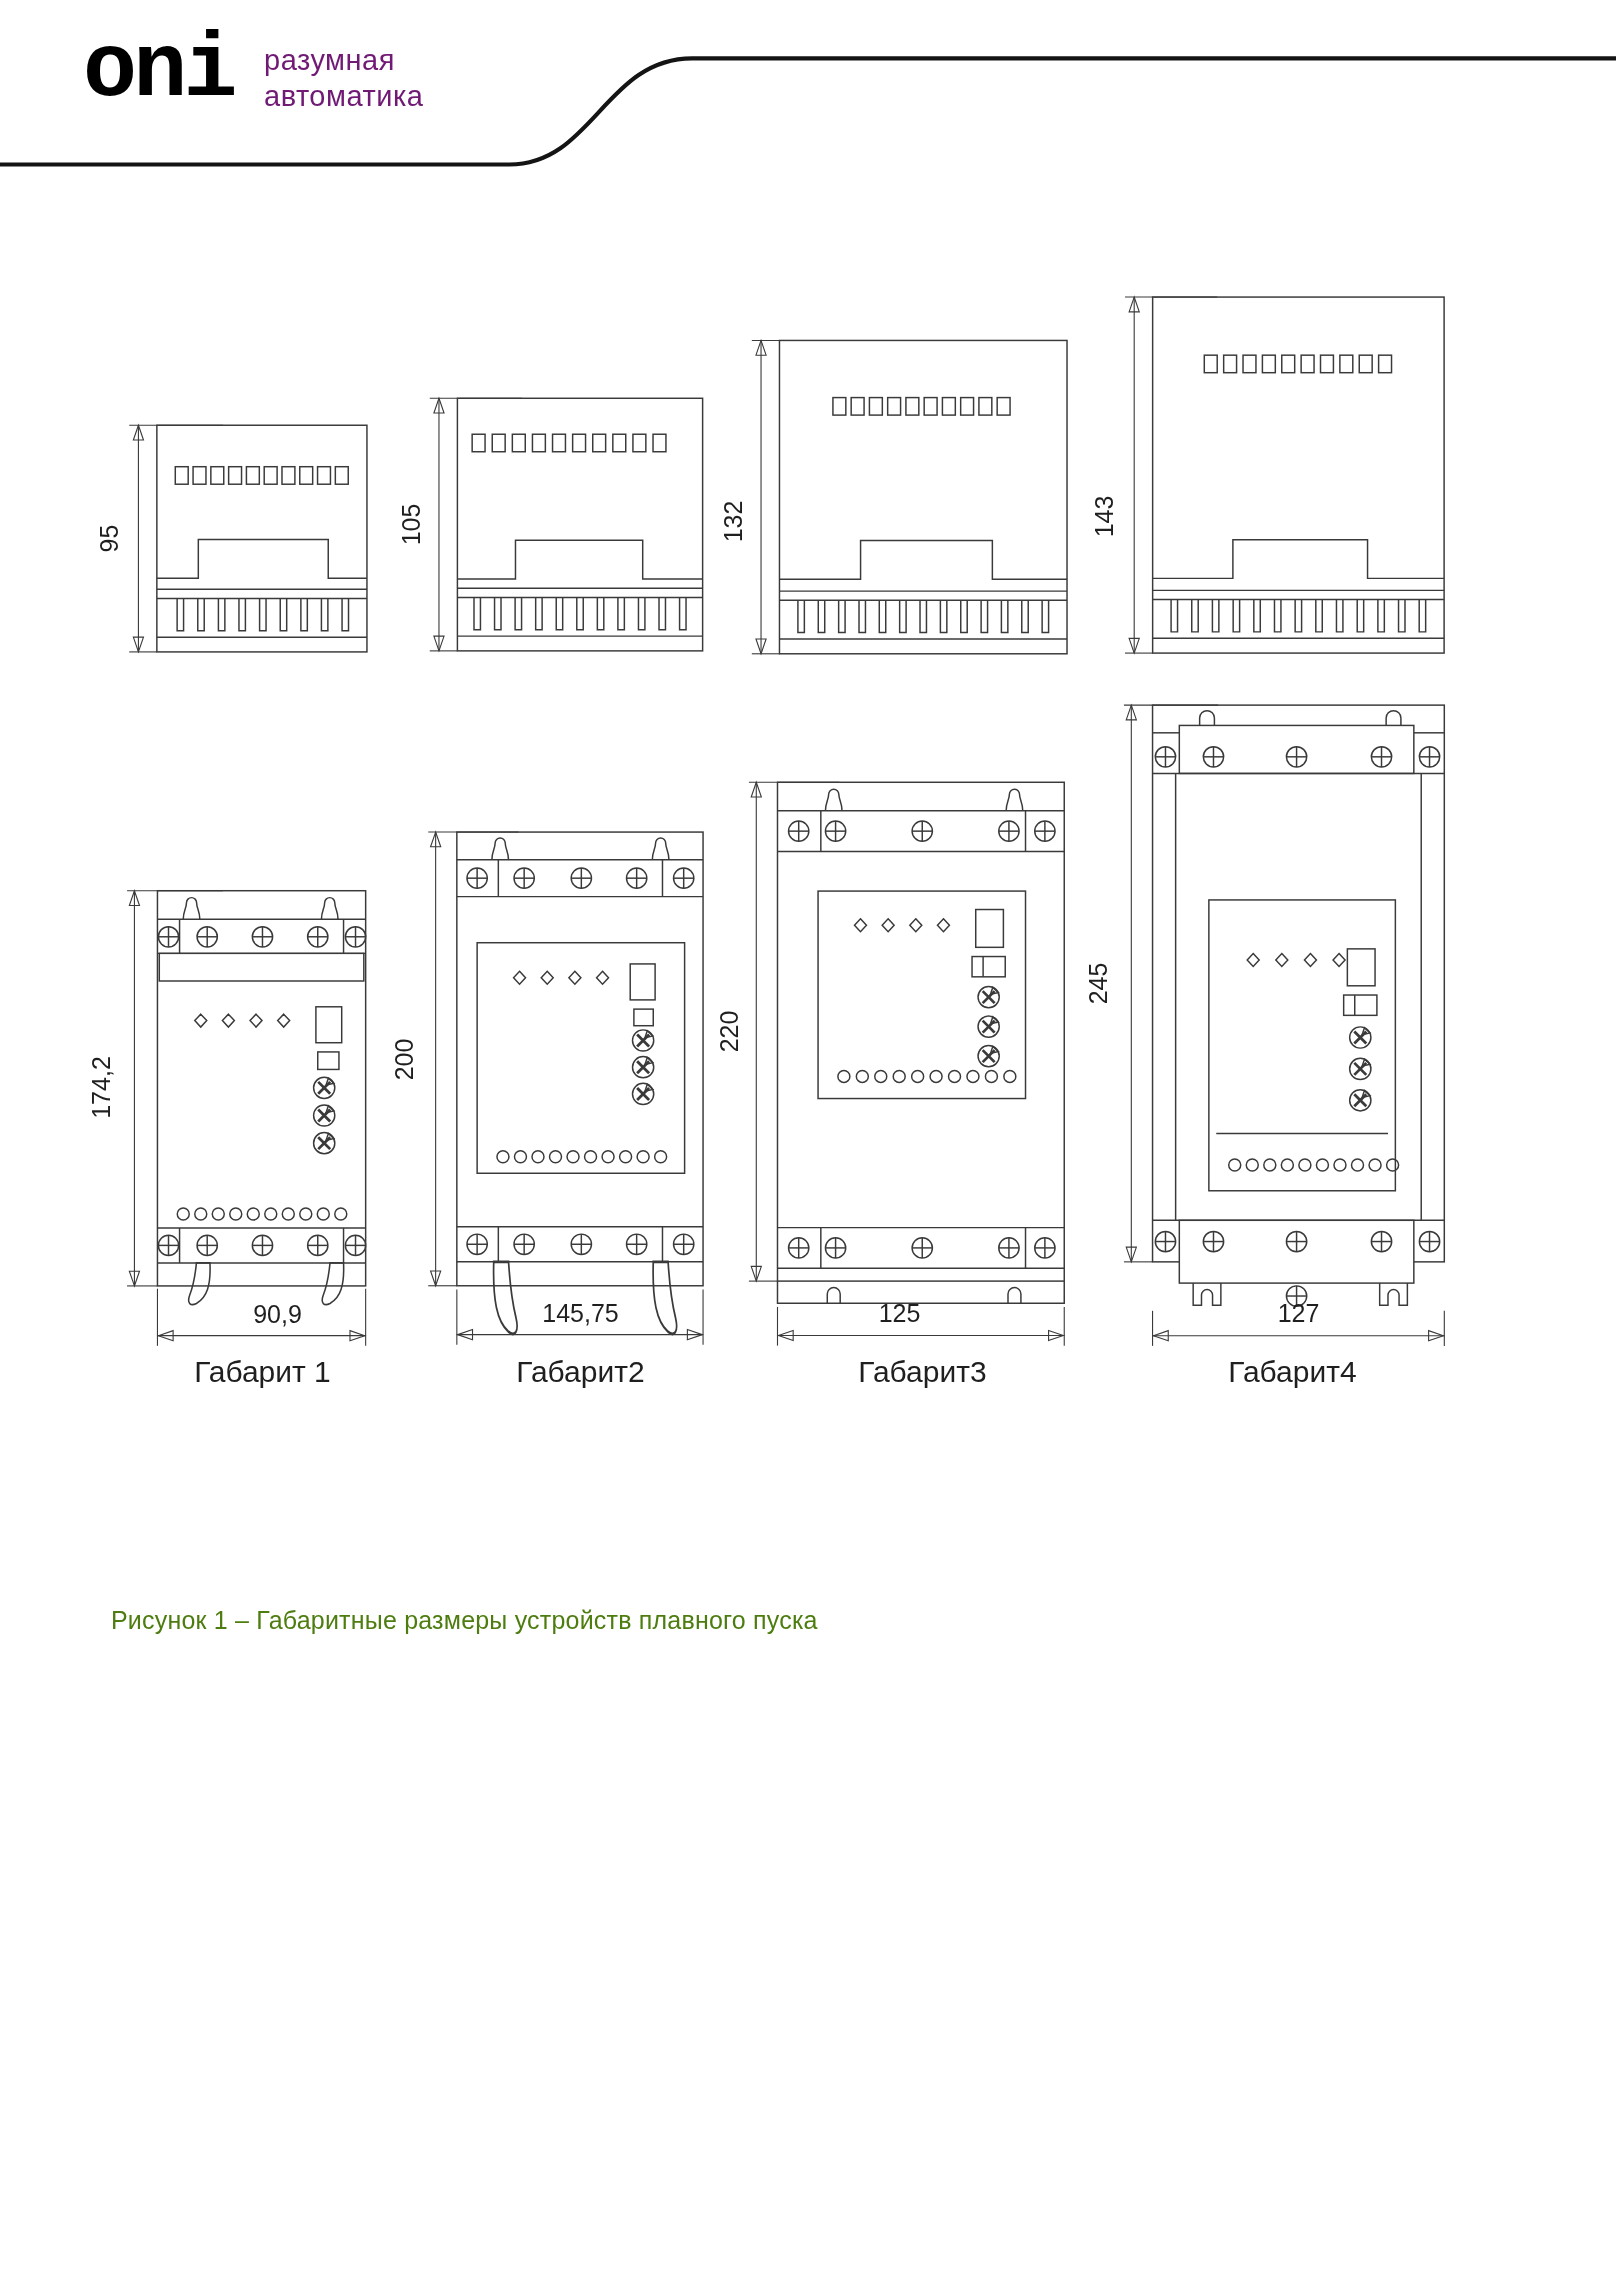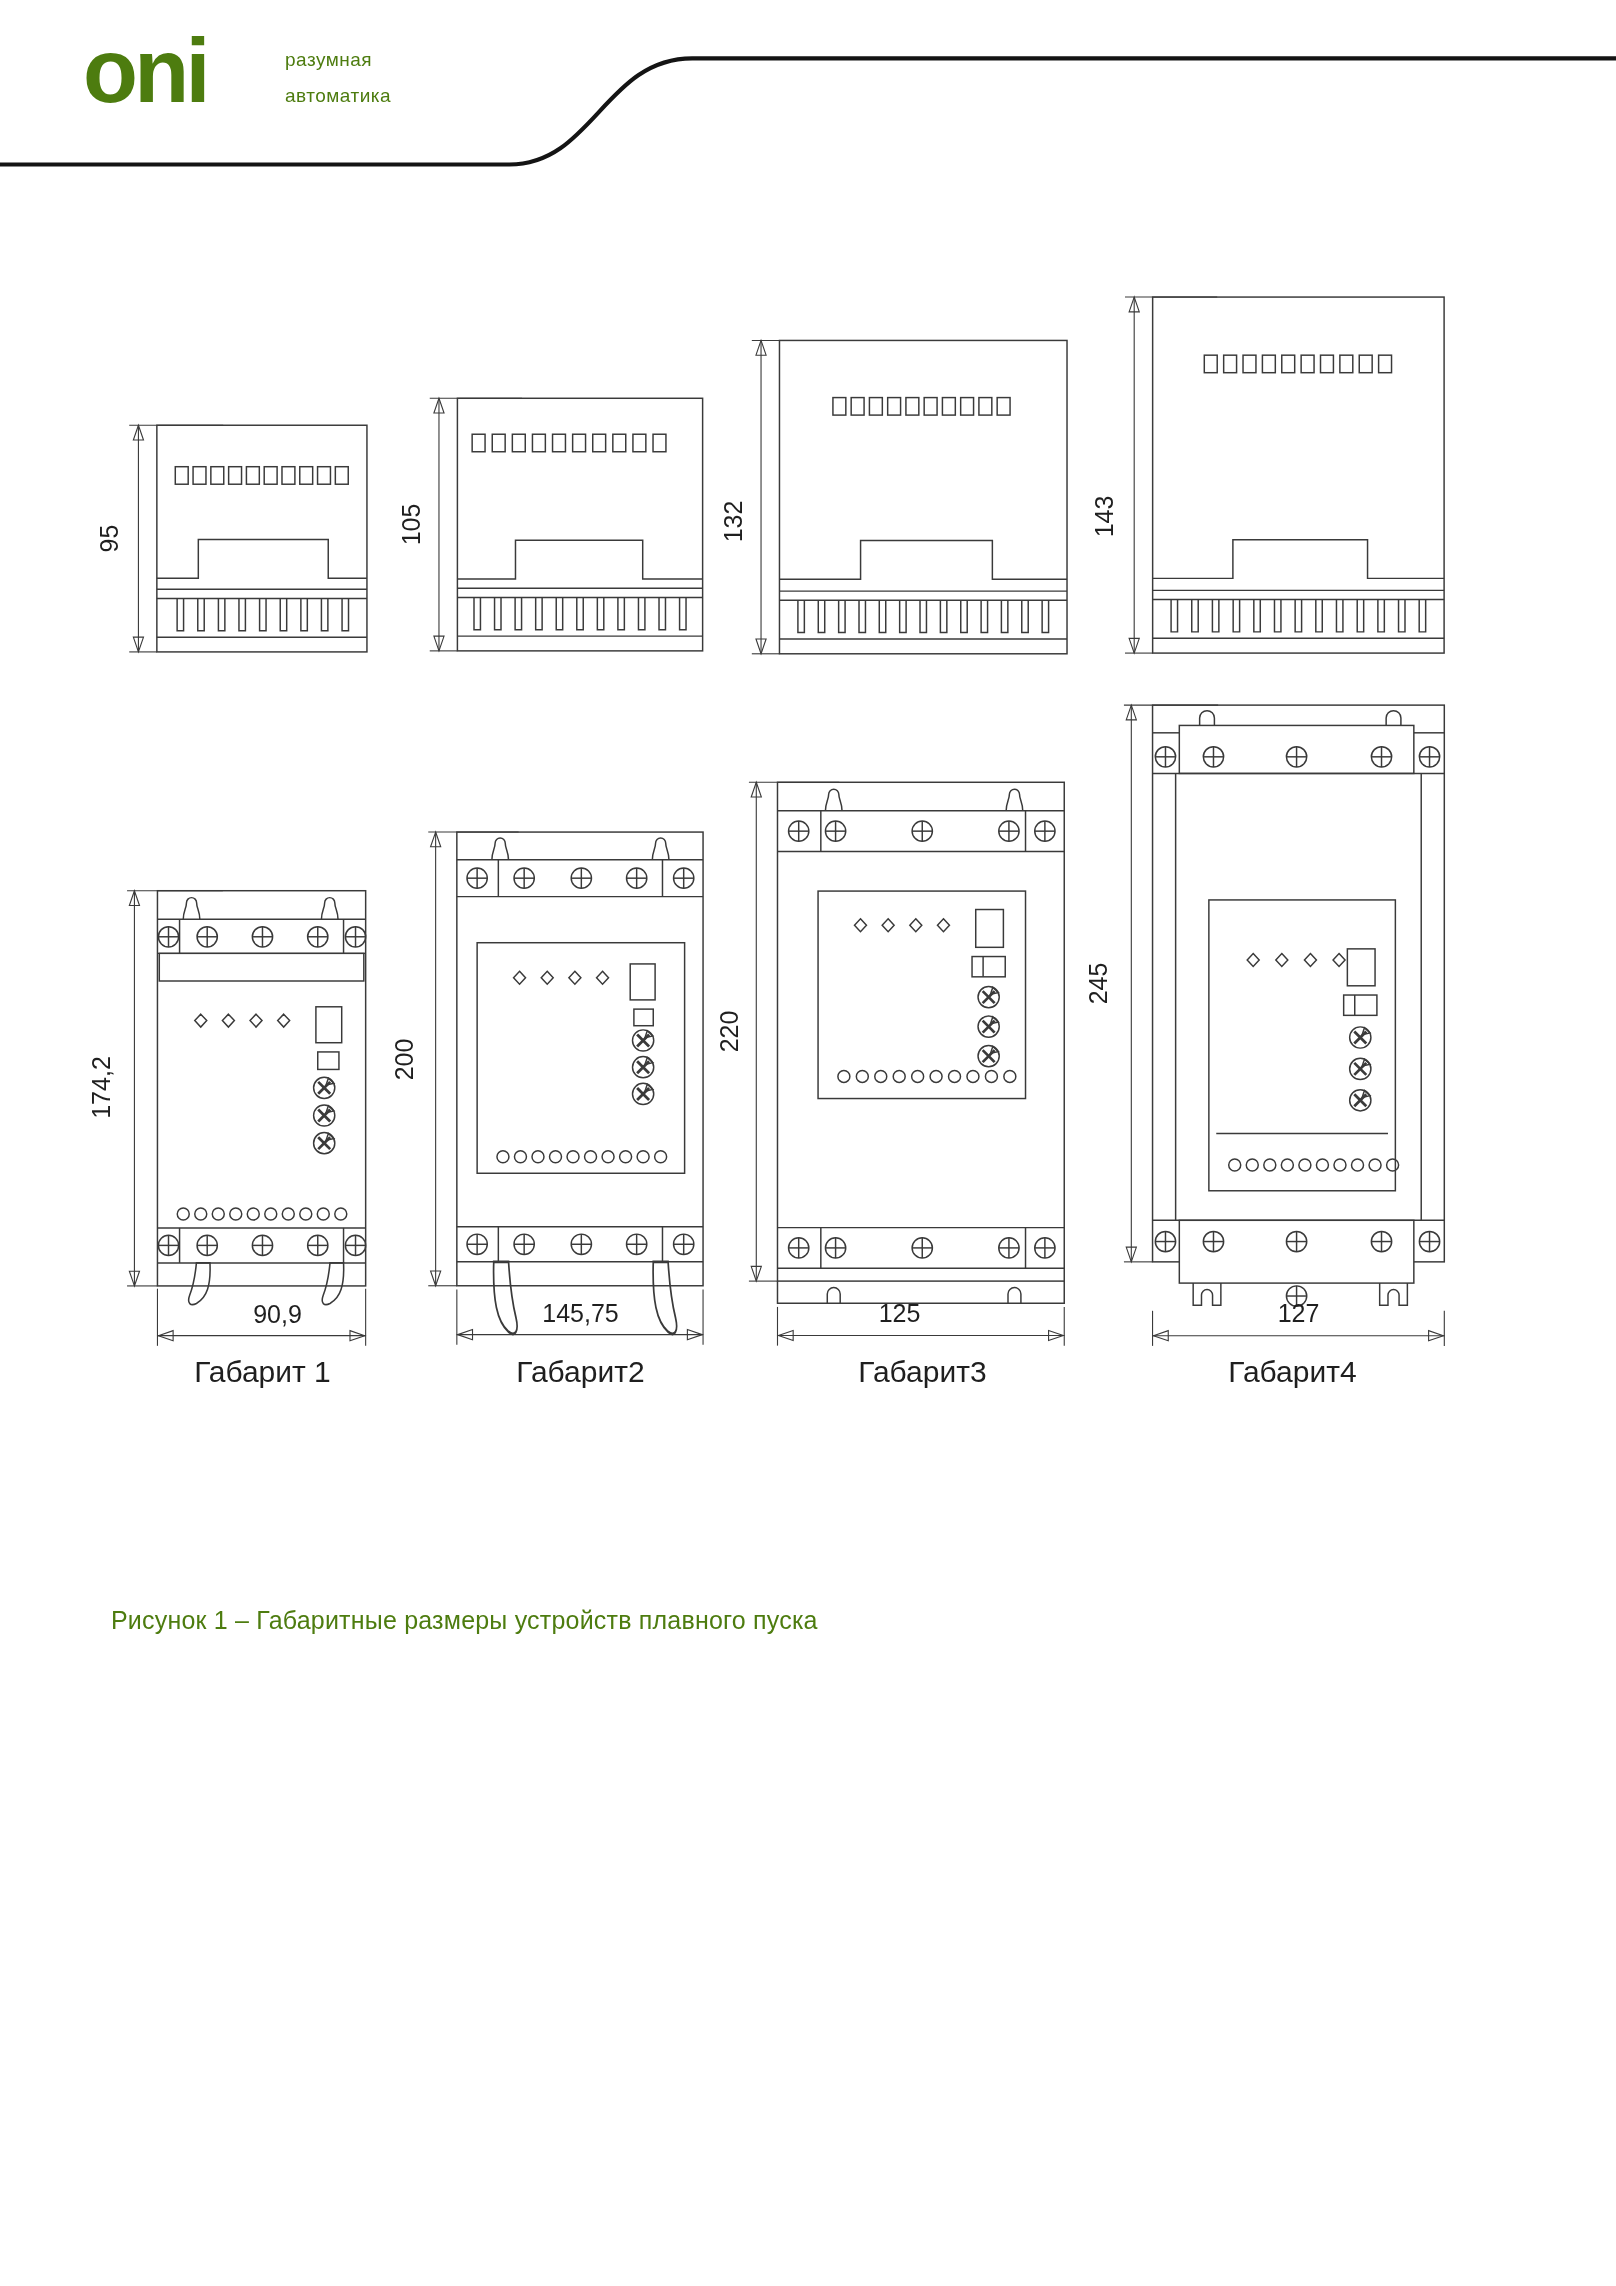--- a/index.html
+++ b/index.html
@@ -1,21 +1,21 @@
 <!DOCTYPE html>
 <html style="font-size:14.8px"><head>
 <meta charset="utf-8">
 <style>
   html,body{margin:0;padding:0;background:#ffffff;}
   .page{position:relative;width:1616px;height:2286px;background:#fff;overflow:hidden;
         font-family:"Liberation Sans","DejaVu Sans",sans-serif;color:#1f1f1f;}
   .abs{position:absolute;}
-  .logo{left:83px;top:20px;font-size:90px;font-weight:700;letter-spacing:-3.7px;color:#4d7c0f;
-        font-family:Liberation Sans, sans-serif;}
-  .tagline{left:285px;top:42px;font-size:19px;line-height:36px;color:#4d7c0f;letter-spacing:0.5px;}
+  .logo{left:83px;top:20px;font-size:90px;font-weight:700;letter-spacing:-3.7px;color:#000000;
+        font-family:Liberation Mono, monospace;}
+  .tagline{left:264px;top:42px;font-size:29px;line-height:36px;color:#701a75;letter-spacing:0.5px;}
   .draw{position:absolute;overflow:visible;}
   .draw .s{stroke:#3a3a3a;stroke-width:1.6;fill:none;stroke-linejoin:miter;stroke-linecap:butt;}
   .draw .w{stroke:#3a3a3a;stroke-width:1.6;fill:#ffffff;}
   .draw .t{stroke:#3a3a3a;stroke-width:1.2;fill:none;}
   .dimlabel{position:absolute;display:flex;align-items:center;justify-content:center;
             font-size:25px;color:#1f1f1f;}
   .rot{transform:rotate(-90deg);}
   .gab{position:absolute;display:flex;align-items:center;justify-content:center;
        font-size:30px;color:#1f1f1f;}
   .caption{left:111px;top:1606px;font-size:25px;color:#4d7c0f;letter-spacing:0.2px;}

